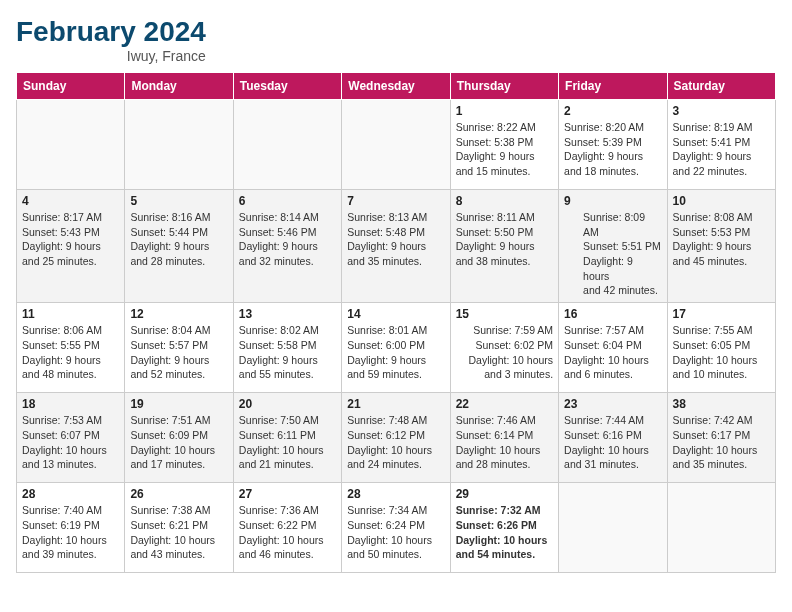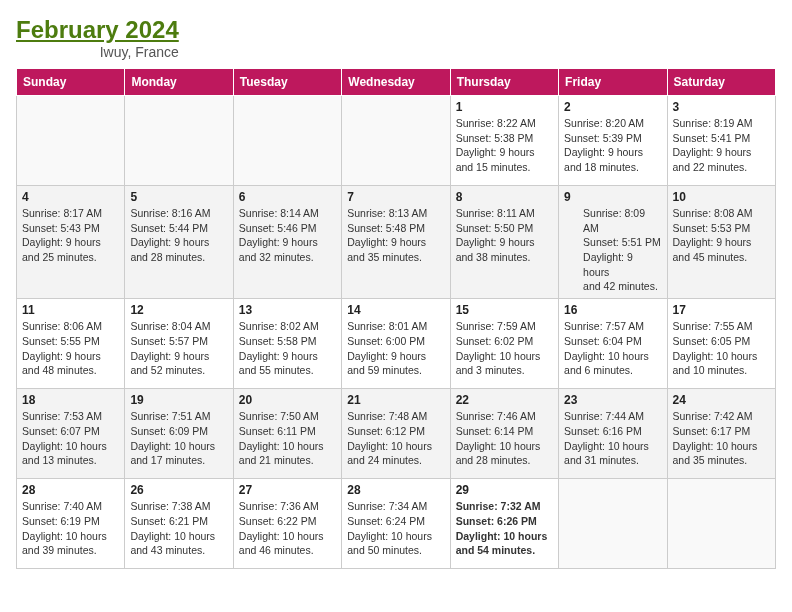--- a/index.html
+++ b/index.html
@@ -31,24 +31,23 @@
       color: #4a90d9;
     }
     .logo-icon {
       width: 28px;
       height: 28px;
     }
     .title-block {
       text-align: right;
     }
     .month-title {
-      font-size: 24px;
+      font-size: 28px;
       font-weight: bold;
-      color: #4d7c0f;
-      text-decoration: underline;
+      color: #0c4a6e;
     }
     .location {
       font-size: 14px;
       color: #555;
     }
     .calendar {
       width: 100%;
       border-collapse: collapse;
       font-size: 11px;
     }
@@ -211,21 +210,21 @@
         </td>
         <td>
           <div class="day-number">14</div>
           <div class="day-info" style="white-space: pre-line;">Sunrise: 8:01 AM
 Sunset: 6:00 PM
 Daylight: 9 hours
 and 59 minutes.</div>
         </td>
         <td>
           <div class="day-number">15</div>
-          <div class="day-info" style="white-space: pre-line;">Sunrise: 7:59 AM
+          <div class="day-info" style="white-space: pre-line; text-align: right;">Sunrise: 7:59 AM
 Sunset: 6:02 PM
 Daylight: 10 hours
 and 3 minutes.</div>
         </td>
         <td>
           <div class="day-number">16</div>
           <div class="day-info" style="white-space: pre-line;">Sunrise: 7:57 AM
 Sunset: 6:04 PM
 Daylight: 10 hours
 and 6 minutes.</div>
@@ -275,21 +274,21 @@
 and 28 minutes.</div>
         </td>
         <td>
           <div class="day-number">23</div>
           <div class="day-info" style="white-space: pre-line;">Sunrise: 7:44 AM
 Sunset: 6:16 PM
 Daylight: 10 hours
 and 31 minutes.</div>
         </td>
         <td>
-          <div class="day-number">24</div>
+          <div class="day-number">38</div>
           <div class="day-info" style="white-space: pre-line;">Sunrise: 7:42 AM
 Sunset: 6:17 PM
 Daylight: 10 hours
 and 35 minutes.</div>
         </td>
       </tr>
       <tr>
         <td>
           <div class="day-number">28</div>
           <div class="day-info" style="white-space: pre-line;">Sunrise: 7:40 AM

